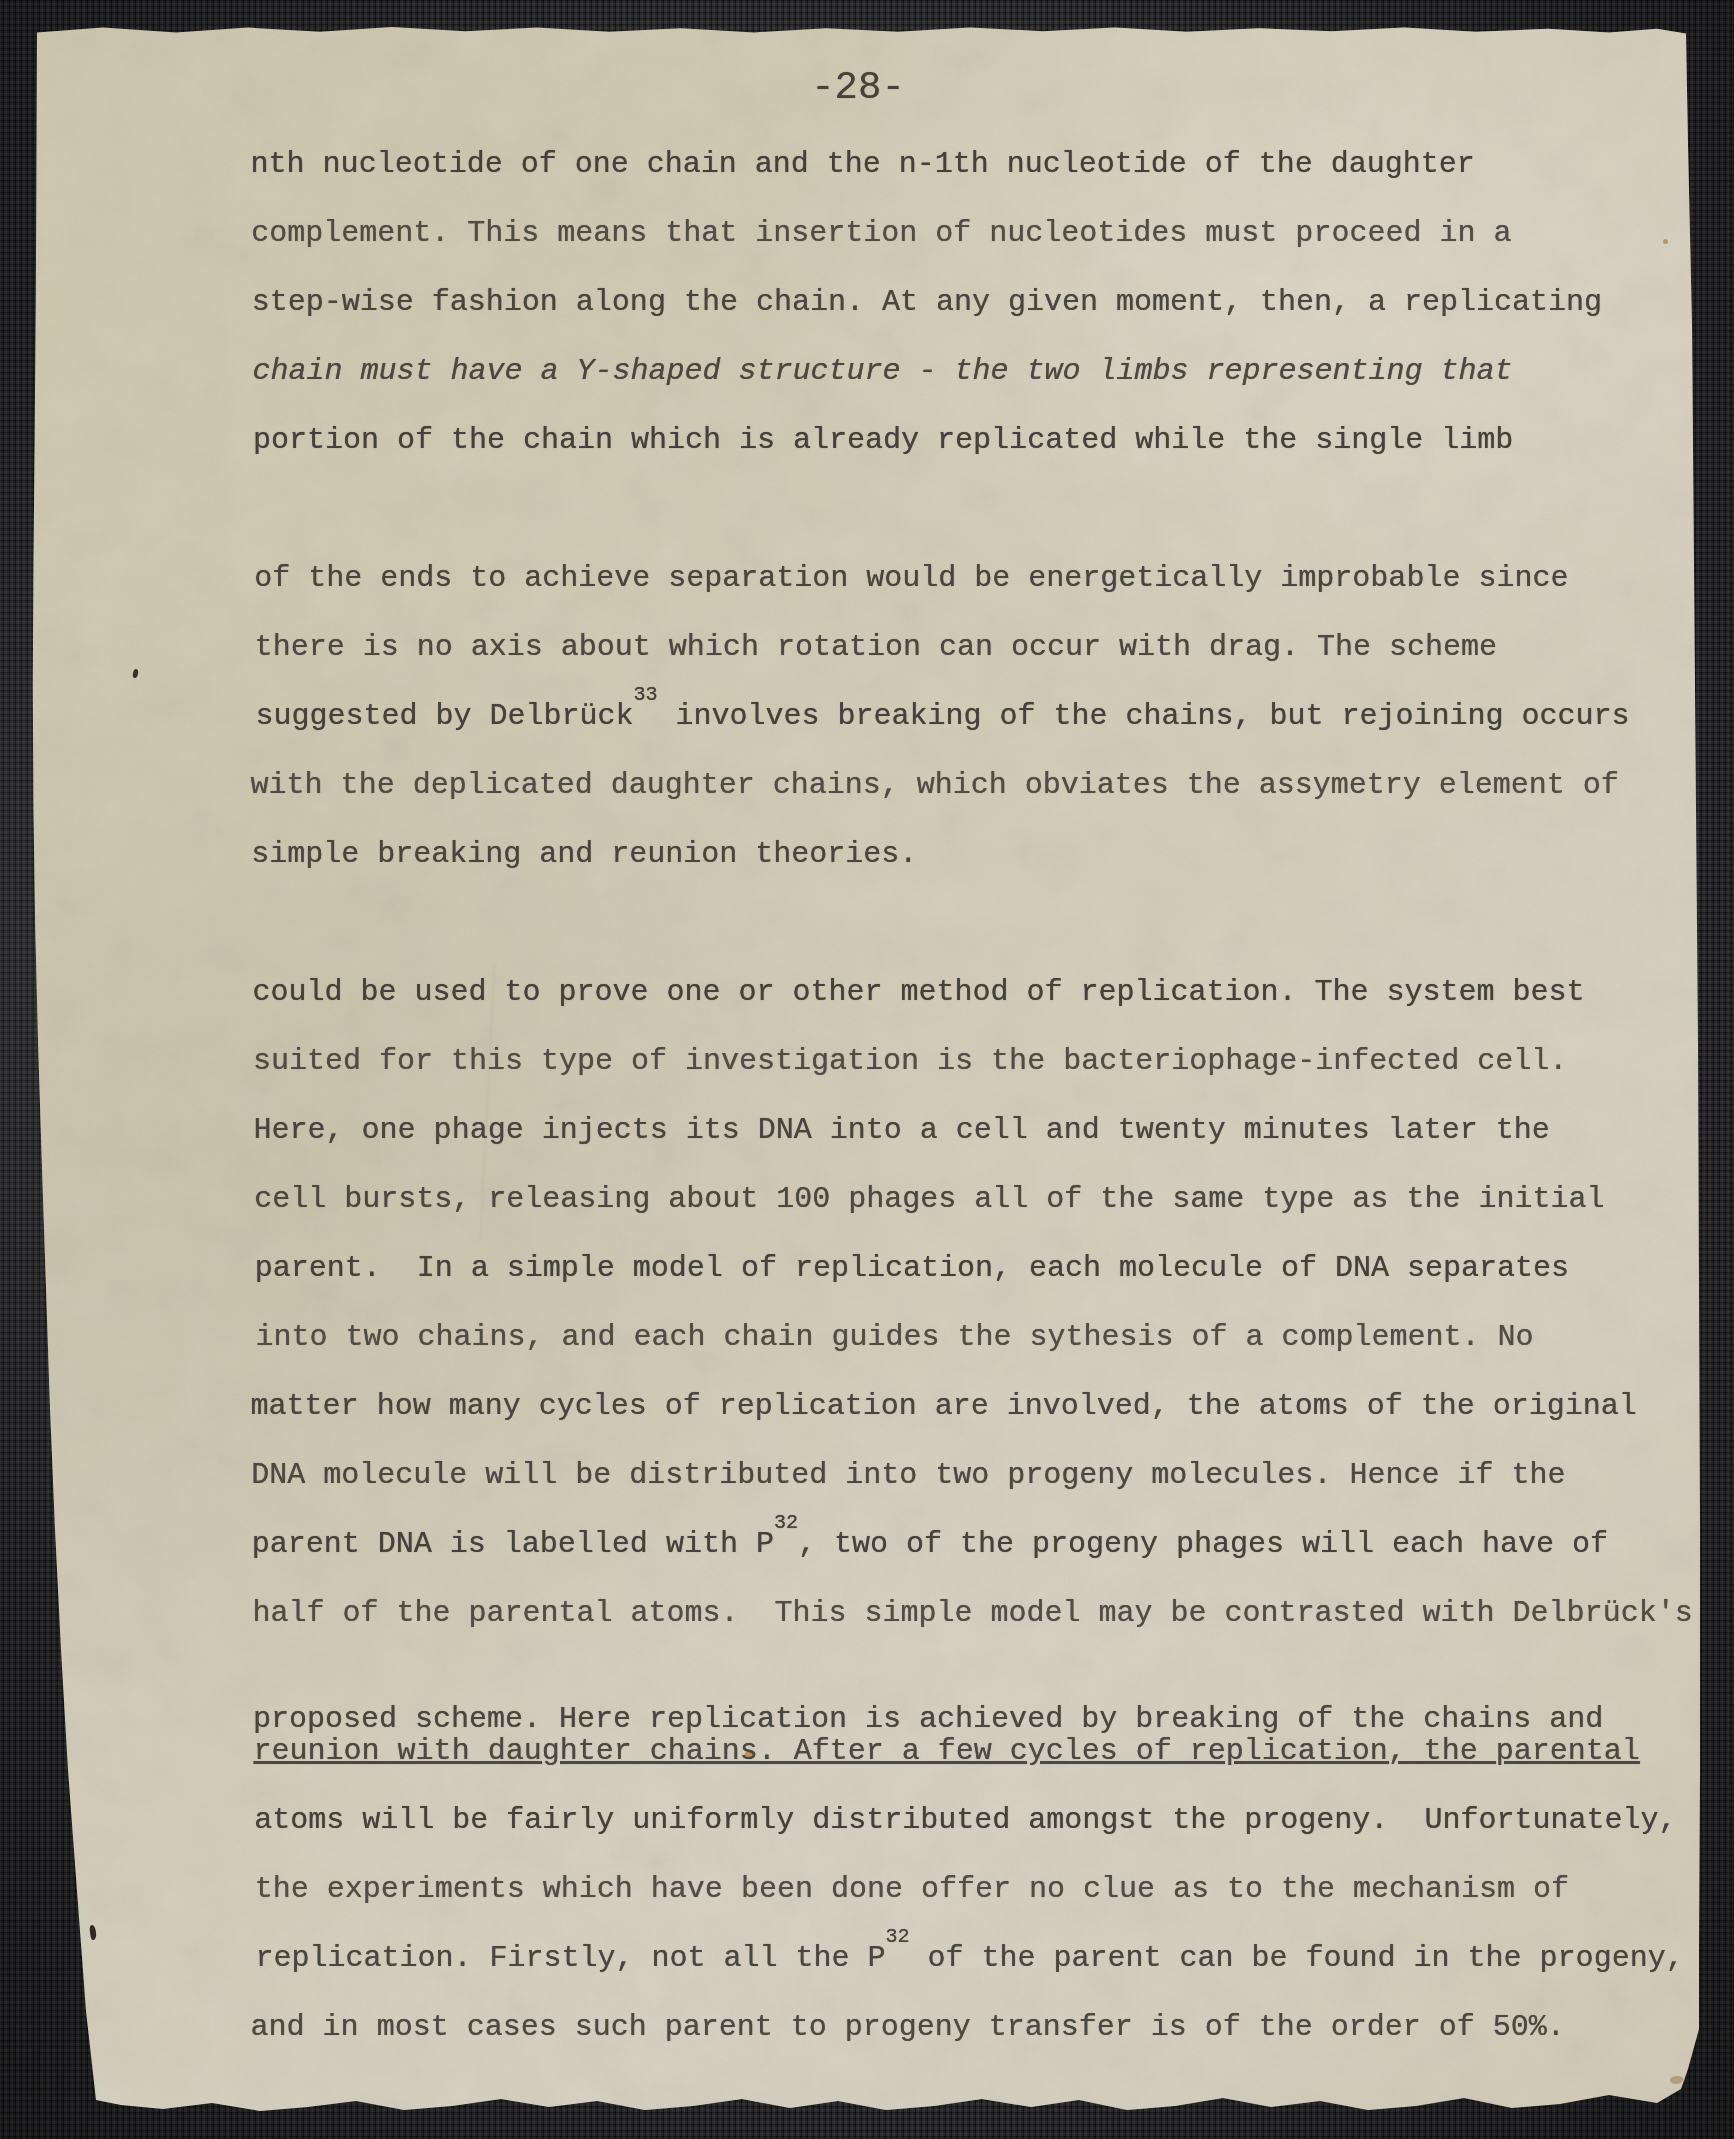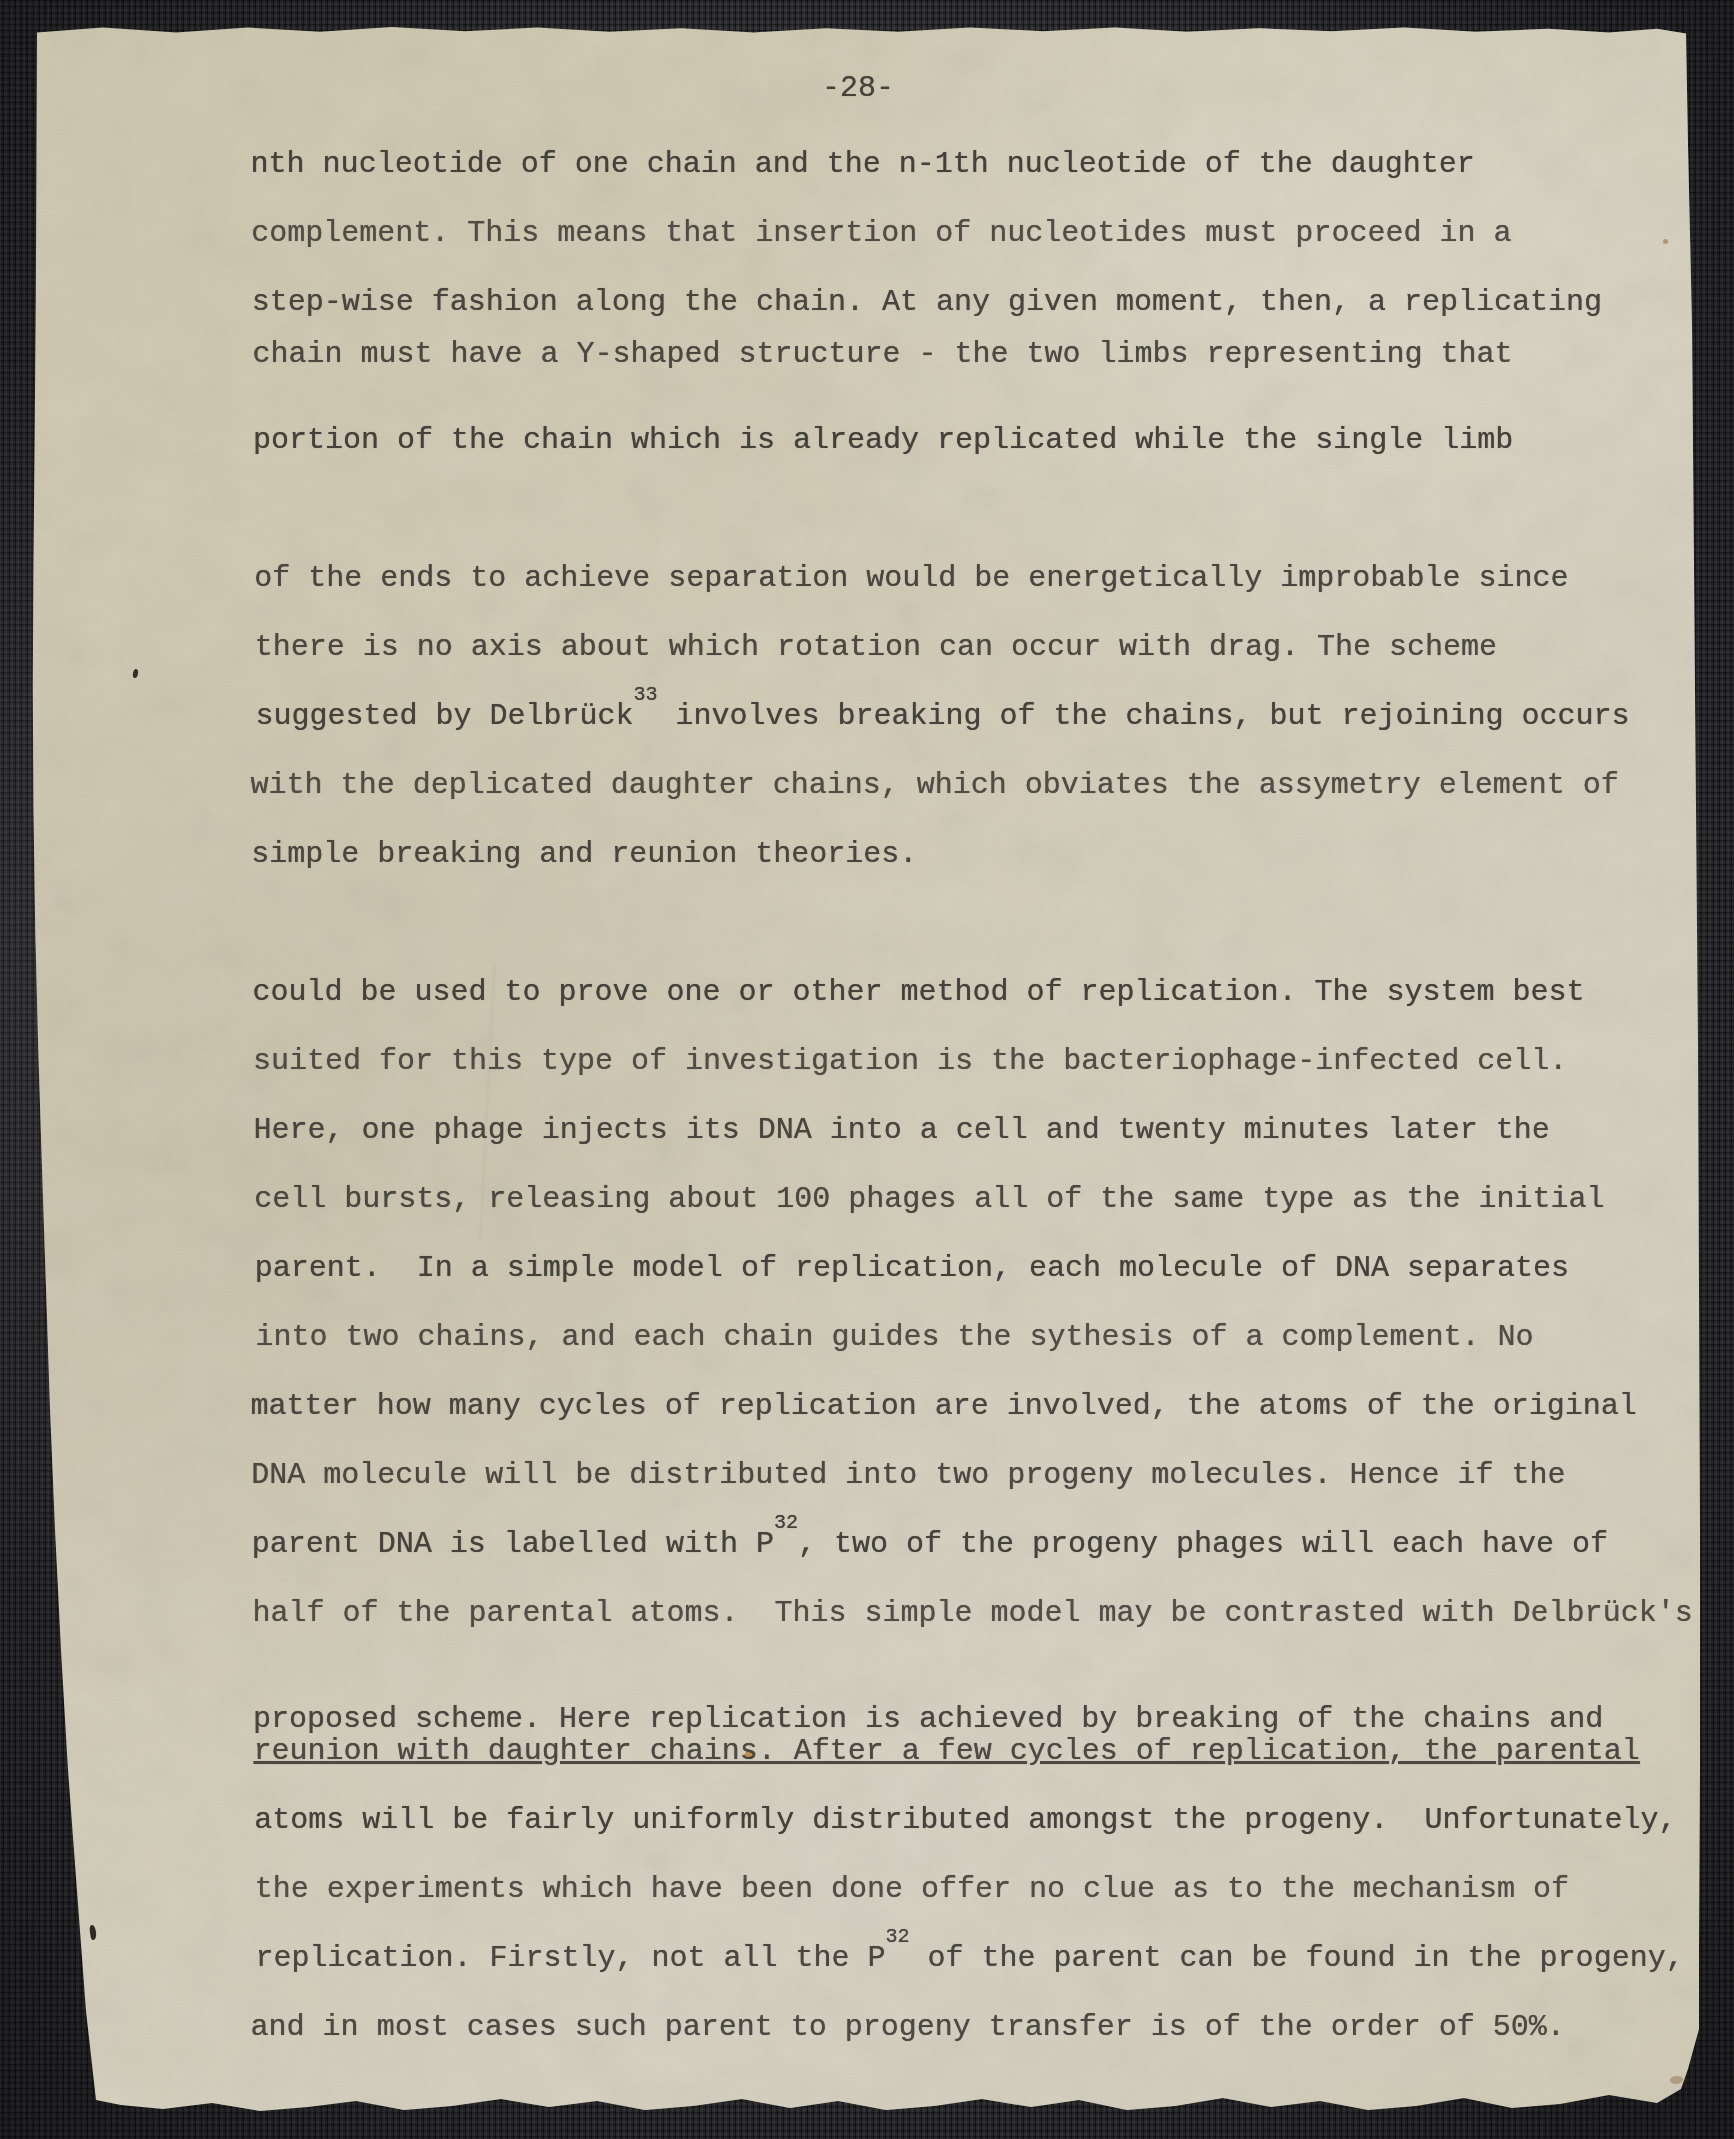--- a/index.html
+++ b/index.html
@@ -47,21 +47,21 @@
       4.8px 271px,5.4px 151px
     );
   }
   .paper-grain{position:absolute;left:0;top:0;pointer-events:none;}
   .crease{
     position:absolute;left:456px;top:939px;width:1.2px;height:277px;
     background:rgba(118,112,96,0.18);filter:blur(0.9px);transform:rotate(3deg);
   }
   .pageno{
     position:absolute;left:827px;top:49px;transform:translateX(-50%);
-    font-size:30px;line-height:30px;color:#3b3934;white-space:pre;
+    font-size:39px;line-height:30px;color:#3b3934;white-space:pre;
     text-shadow:0 0 0.8px rgba(59,57,52,0.75);opacity:0.93;
   }
   .lines{position:absolute;left:222px;top:0;width:1449px;height:2089px;filter:blur(0.2px);}
   .line{
     position:absolute;left:0;white-space:pre;
     font-size:30px;line-height:30px;color:#3b3934;
     text-shadow:0 0 0.8px rgba(59,57,52,0.7), 0.3px 0.2px 0.5px rgba(59,57,52,0.35);
   }
   .line.indent{padding-left:125px;}
   .sup{display:inline-block;font-size:20px;transform:translateY(-24px);}
@@ -106,21 +106,21 @@
   <div class="speck s3"></div>
   <div class="speck s4"></div>
   <div class="speck s5"></div>
 
   <div class="pageno">-28-</div>
 
   <div class="lines">
       <div class="line" style="top: 125px; margin-left: -2.4px; opacity: 0.94;"><span>nth nucleotide of one chain and the n-1th nucleotide of the daughter</span></div>
       <div class="line" style="top: 194px; margin-left: -1.8px; opacity: 0.86;"><span>complement. This means that insertion of nucleotides must proceed in a</span></div>
       <div class="line" style="top: 263px; margin-left: -1.2px; opacity: 0.91;"><span>step-wise fashion along the chain. At any given moment, then, a replicating</span></div>
-      <div class="line" style="top: 315px; margin-left: -0.6px; opacity: 0.89;"><span>chain must have a Y-shaped structure - the two limbs representing that</span></div>
+      <div class="line" style="top: 332px; margin-left: -0.6px; opacity: 0.89; font-style: italic;"><span>chain must have a Y-shaped structure - the two limbs representing that</span></div>
       <div class="line" style="top: 401px; margin-left: 0px; opacity: 0.94;"><span>portion of the chain which is already replicated while the single limb</span></div>
       <div class="line" style="top: 539px; margin-left: 1.2px; opacity: 0.91;"><span>of the ends to achieve separation would be energetically improbable since</span></div>
       <div class="line" style="top: 608px; margin-left: 1.8px; opacity: 0.89;"><span>there is no axis about which rotation can occur with drag. The scheme</span></div>
       <div class="line" style="top: 677px; margin-left: 2.4px; opacity: 0.94;"><span>suggested by Delbrück</span><span class="sup">33</span><span> involves breaking of the chains, but rejoining occurs</span></div>
       <div class="line" style="top: 746px; margin-left: -2.4px; opacity: 0.86;"><span>with the deplicated daughter chains, which obviates the assymetry element of</span></div>
       <div class="line" style="top: 815px; margin-left: -1.8px; opacity: 0.91;"><span>simple breaking and reunion theories.</span></div>
       <div class="line" style="top: 953px; margin-left: -0.6px; opacity: 0.94;"><span>could be used to prove one or other method of replication. The system best</span></div>
       <div class="line" style="top: 1022px; margin-left: 0px; opacity: 0.86;"><span>suited for this type of investigation is the bacteriophage-infected cell.</span></div>
       <div class="line" style="top: 1091px; margin-left: 0.6px; opacity: 0.91;"><span>Here, one phage injects its DNA into a cell and twenty minutes later the</span></div>
       <div class="line" style="top: 1160px; margin-left: 1.2px; opacity: 0.89;"><span>cell bursts, releasing about 100 phages all of the same type as the initial</span></div>

